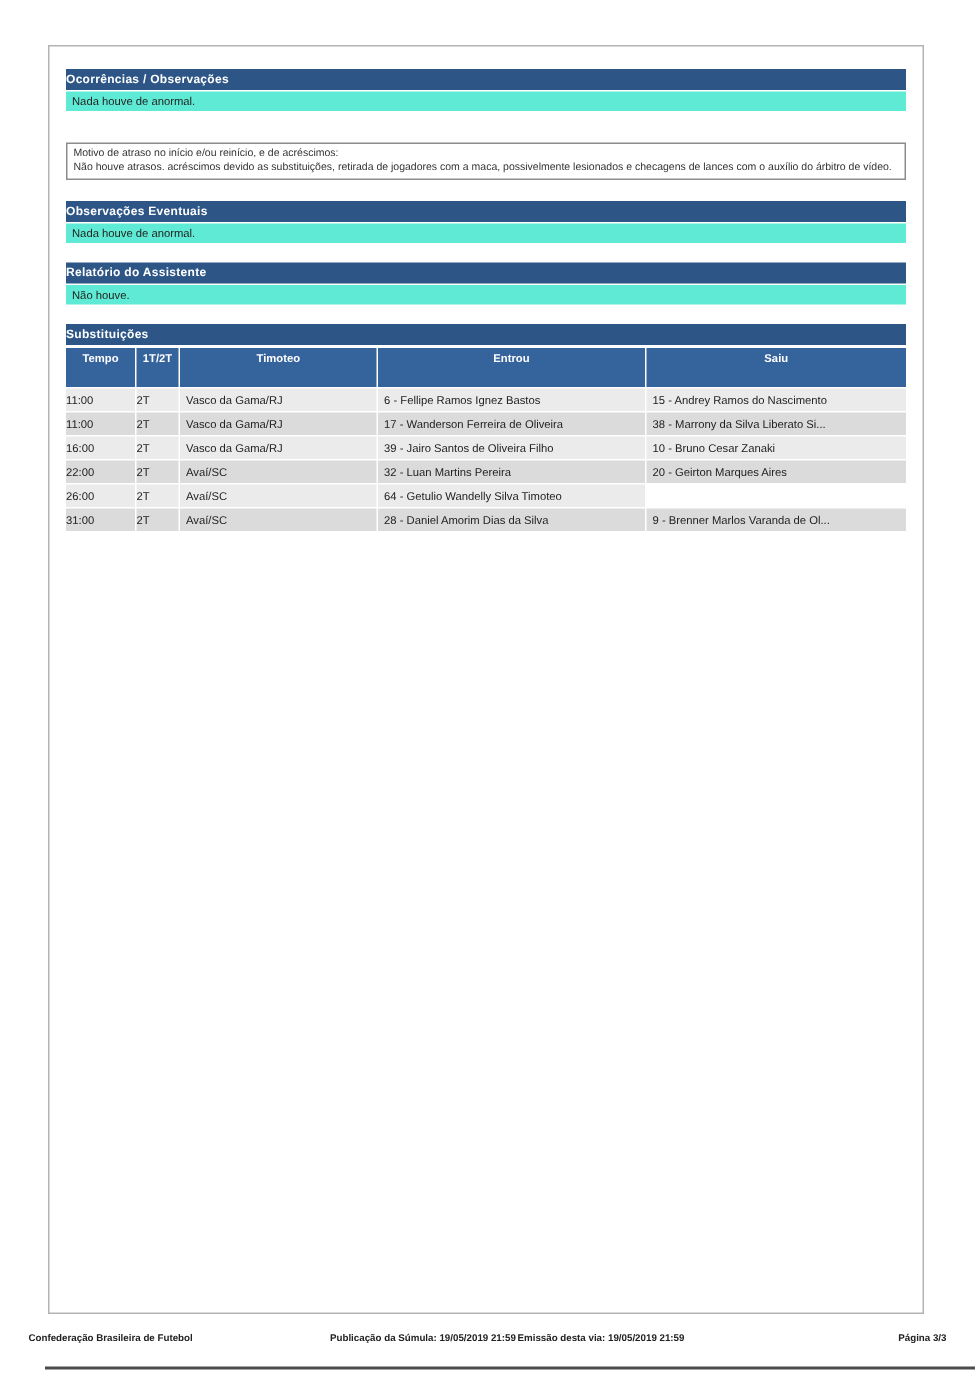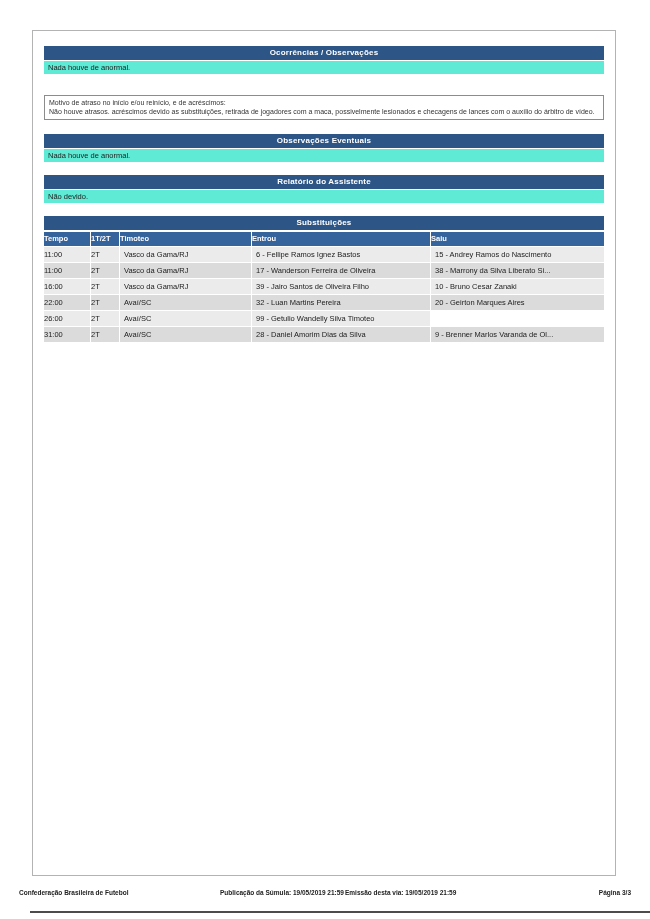--- a/index.html
+++ b/index.html
@@ -8,21 +8,21 @@
     font-family:"Liberation Sans","DejaVu Sans",sans-serif;
     -webkit-font-smoothing:antialiased;
   }
   .page-card{
     position:absolute;left:32px;top:30px;width:584px;height:846px;
     background:#ffffff;border:1px solid #b3b3b3;box-sizing:border-box;
   }
   .content{position:absolute;left:11px;top:15px;width:560px;}
   .section-bar{
     background:#2d5687;color:#ffffff;font-size:8px;font-weight:bold;
-    text-align:center;height:14px;line-height:14px;letter-spacing:.2px;
+    text-align:left;height:14px;line-height:14px;letter-spacing:.2px;
   }
   .section-body{
     background:#5eead4;color:#222222;font-size:7.5px;height:13px;
     line-height:13px;padding-left:4px;margin-top:1px;
   }
   .gap-lg{margin-top:21px;}
   .gap-md{margin-top:14px;}
   .gap-sm{margin-top:13px;}
   .delay-box{
     border:1px solid #8c8c8c;background:#ffffff;color:#333333;
@@ -30,21 +30,21 @@
   }
   .delay-box .line{display:block;}
   .sub-table{margin-top:2px;}
   .t-head,.t-row{
     display:grid;
     grid-template-columns:46px 28px 131px 178px 173px;
     column-gap:1px;
   }
   .t-head > div{
     background:#35639c;color:#ffffff;font-size:7.5px;font-weight:bold;
-    height:14px;line-height:14px;text-align:left;
+    height:26px;line-height:14px;text-align:center;
   }
   .t-row{margin-top:1px;}
   .t-row > div{
     font-size:7.5px;color:#222222;height:15px;line-height:15px;
     white-space:nowrap;overflow:hidden;
   }
   .t-row > div.c{}
   .t-row > div.l{padding-left:4px;}
   .t-row.odd  > div{background:#ebebeb;}
   .t-row.even > div{background:#dbdbdb;}
@@ -72,21 +72,21 @@
 
     <div class="delay-box gap-lg">
       <span class="line">Motivo de atraso no início e/ou reinício, e de acréscimos:</span>
       <span class="line">Não houve atrasos. acréscimos devido as substituições, retirada de jogadores com a maca, possivelmente lesionados e checagens de lances com o auxílio do árbitro de vídeo.</span>
     </div>
 
     <div class="section-bar gap-md">Observações Eventuais</div>
     <div class="section-body">Nada houve de anormal.</div>
 
     <div class="section-bar gap-sm">Relatório do Assistente</div>
-    <div class="section-body">Não devido.</div>
+    <div class="section-body">Não houve.</div>
 
     <div class="section-bar gap-sm">Substituições</div>
 
     <div class="sub-table">
       <div class="t-head">
         <div>Tempo</div>
         <div>1T/2T</div>
         <div>Timoteo</div>
         <div>Entrou</div>
         <div>Saiu</div>
@@ -117,21 +117,21 @@
         <div class="c">22:00</div>
         <div class="c">2T</div>
         <div class="l">Avaí/SC</div>
         <div class="l">32 - Luan Martins Pereira</div>
         <div class="l">20 - Geirton Marques Aires</div>
       </div>
       <div class="t-row odd">
         <div class="c">26:00</div>
         <div class="c">2T</div>
         <div class="l">Avaí/SC</div>
-        <div class="l">99 - Getulio Wandelly Silva Timoteo</div>
+        <div class="l">64 - Getulio Wandelly Silva Timoteo</div>
       </div>
       <div class="t-row even">
         <div class="c">31:00</div>
         <div class="c">2T</div>
         <div class="l">Avaí/SC</div>
         <div class="l">28 - Daniel Amorim Dias da Silva</div>
         <div class="l">9 - Brenner Marlos Varanda de Ol...</div>
       </div>
     </div>
 

